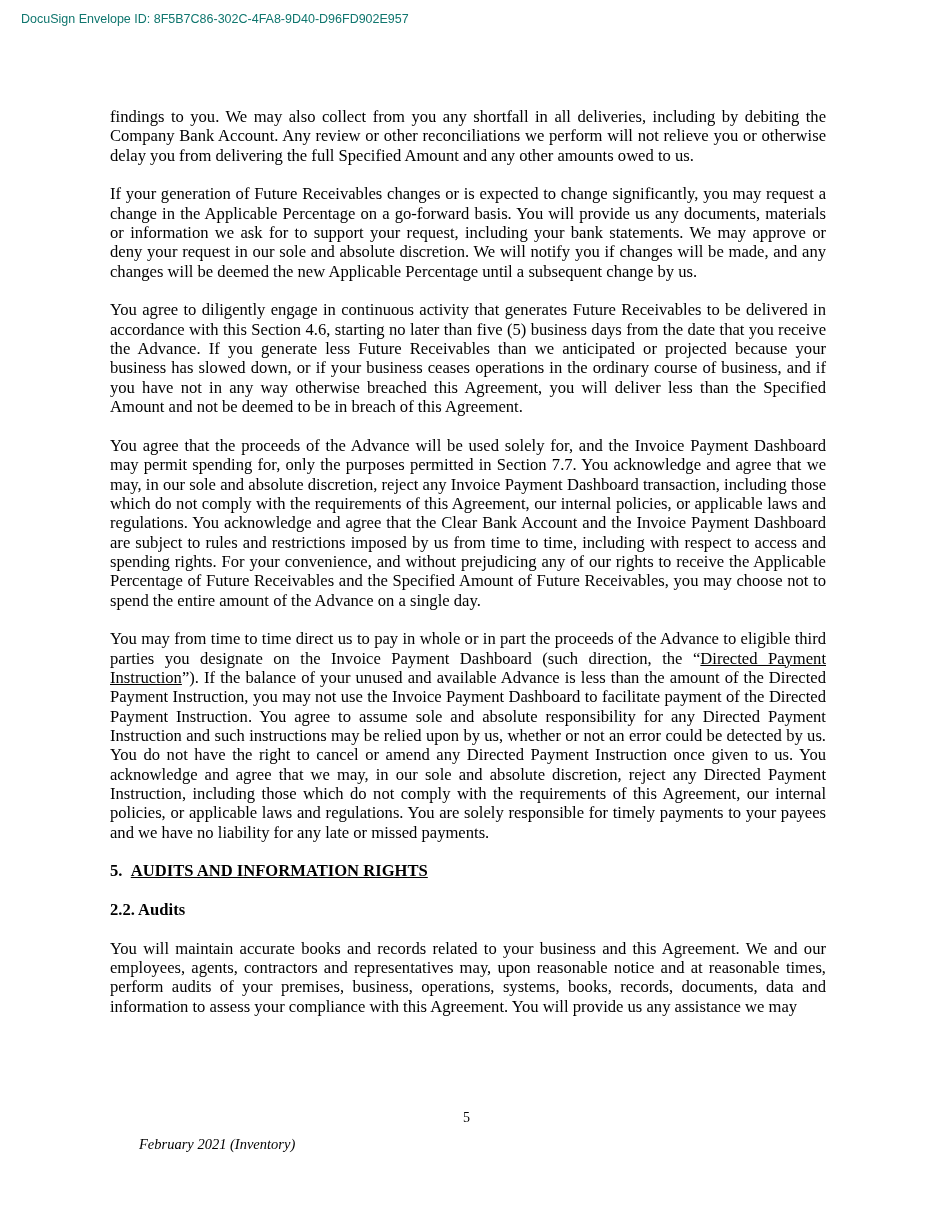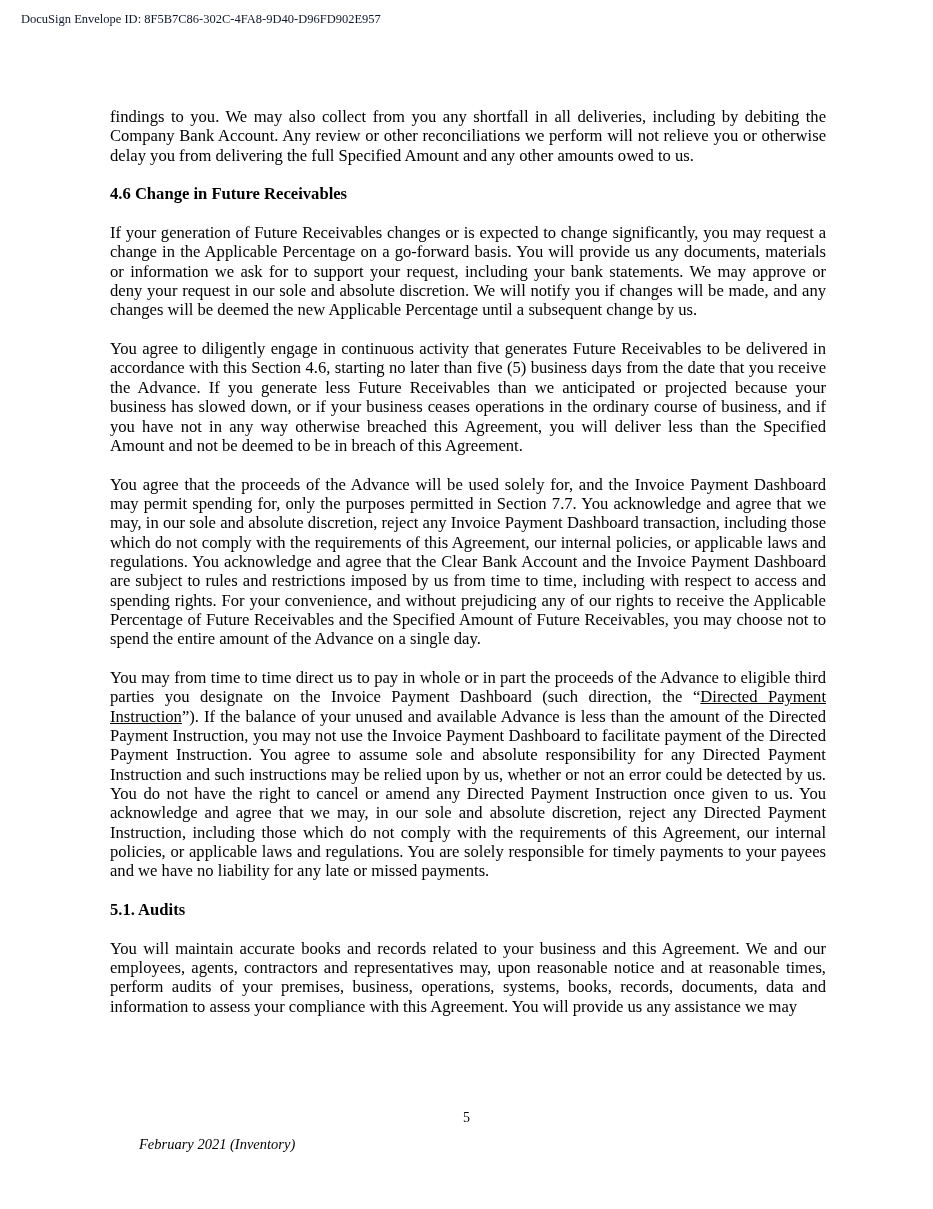--- a/index.html
+++ b/index.html
@@ -9,23 +9,23 @@
     background: #ffffff;
     position: relative;
     overflow: hidden;
     font-family: "Liberation Serif", serif;
     color: #000000;
   }
   .envelope-header {
     position: absolute;
     left: 21px;
     top: 12px;
-    font-family: Liberation Serif, serif;
+    font-family: Liberation Sans, sans-serif;
     font-size: 12.5px;
-    color: #0f172a;
+    color: #0f766e;
     white-space: nowrap;
   }
   .doc-body {
     position: absolute;
     left: 110px;
     top: 107px;
     width: 716px;
     font-size: 16.6px;
     line-height: 19.35px;
     text-align: justify;
@@ -61,35 +61,37 @@
 </style>
 </head>
 <body>
 
 <div class="envelope-header">DocuSign Envelope ID: 8F5B7C86-302C-4FA8-9D40-D96FD902E957</div>
 
 <div class="doc-body">
 
   <p>findings to you. We may also collect from you any shortfall in all deliveries, including by debiting the Company Bank Account. Any review or other reconciliations we perform will not relieve you or otherwise delay you from delivering the full Specified Amount and any other amounts owed to us.</p>
 
-  <h2>4.6 Change in Future Receivables</h2>
 
   <p>If your generation of Future Receivables changes or is expected to change significantly, you may request a change in the Applicable Percentage on a go-forward basis. You will provide us any documents, materials or information we ask for to support your request, including your bank statements. We may approve or deny your request in our sole and absolute discretion. We will notify you if changes will be made, and any changes will be deemed the new Applicable Percentage until a subsequent change by us.</p>
 
   <p>You agree to diligently engage in continuous activity that generates Future Receivables to be delivered in accordance with this Section 4.6, starting no later than five (5) business days from the date that you receive the Advance. If you generate less Future Receivables than we anticipated or projected because your business has slowed down, or if your business ceases operations in the ordinary course of business, and if you have not in any way otherwise breached this Agreement, you will deliver less than the Specified Amount and not be deemed to be in breach of this Agreement.</p>
 
 
   <p>You agree that the proceeds of the Advance will be used solely for, and the Invoice Payment Dashboard may permit spending for, only the purposes permitted in Section 7.7. You acknowledge and agree that we may, in our sole and absolute discretion, reject any Invoice Payment Dashboard transaction, including those which do not comply with the requirements of this Agreement, our internal policies, or applicable laws and regulations. You acknowledge and agree that the Clear Bank Account and the Invoice Payment Dashboard are subject to rules and restrictions imposed by us from time to time, including with respect to access and spending rights. For your convenience, and without prejudicing any of our rights to receive the Applicable Percentage of Future Receivables and the Specified Amount of Future Receivables, you may choose not to spend the entire amount of the Advance on a single day.</p>
 
   <p>
     <span>You may from time to time direct us to pay in whole or in part the proceeds of the Advance to eligible third parties you designate on the Invoice Payment Dashboard (such direction, the “</span><span class="u">Directed Payment Instruction</span><span>”). If the balance of your unused and available Advance is less than the amount of the Directed Payment Instruction, you may not use the Invoice Payment Dashboard to facilitate payment of the Directed Payment Instruction. You agree to assume sole and absolute responsibility for any Directed Payment Instruction and such instructions may be relied upon by us, whether or not an error could be detected by us. You do not have the right to cancel or amend any Directed Payment Instruction once given to us. You acknowledge and agree that we may, in our sole and absolute discretion, reject any Directed Payment Instruction, including those which do not comply with the requirements of this Agreement, our internal policies, or applicable laws and regulations. You are solely responsible for timely payments to your payees and we have no liability for any late or missed payments.</span>
   </p>
 
+  <h2>
+    <span>5.&nbsp;&nbsp;</span><span class="u">AUDITS AND INFORMATION RIGHTS</span>
+  </h2>
 
-  <h2>5.1. Audits</h2>
+  <h2>2.2. Audits</h2>
 
   <p>You will maintain accurate books and records related to your business and this Agreement. We and our employees, agents, contractors and representatives may, upon reasonable notice and at reasonable times, perform audits of your premises, business, operations, systems, books, records, documents, data and information to assess your compliance with this Agreement. You will provide us any assistance we may</p>
 
 </div>
 
 <div class="page-number">5</div>
 
 <div class="page-footer">February 2021 (Inventory)</div>
 
 </body></html>

